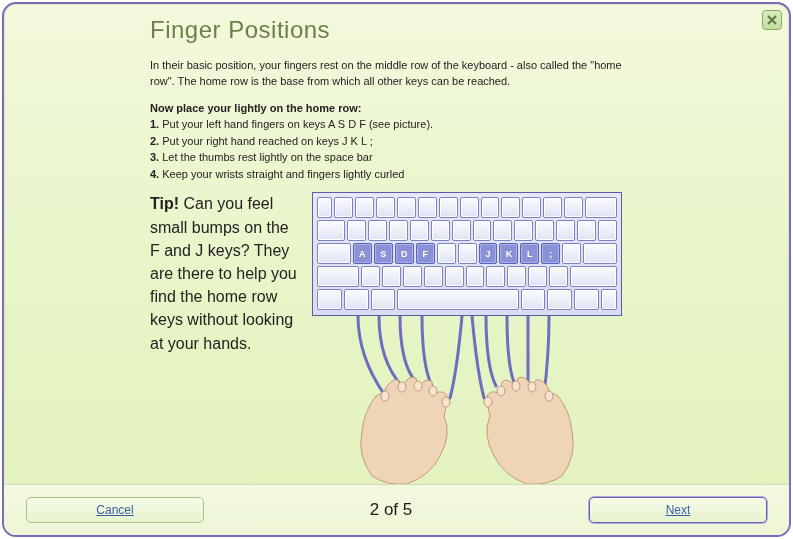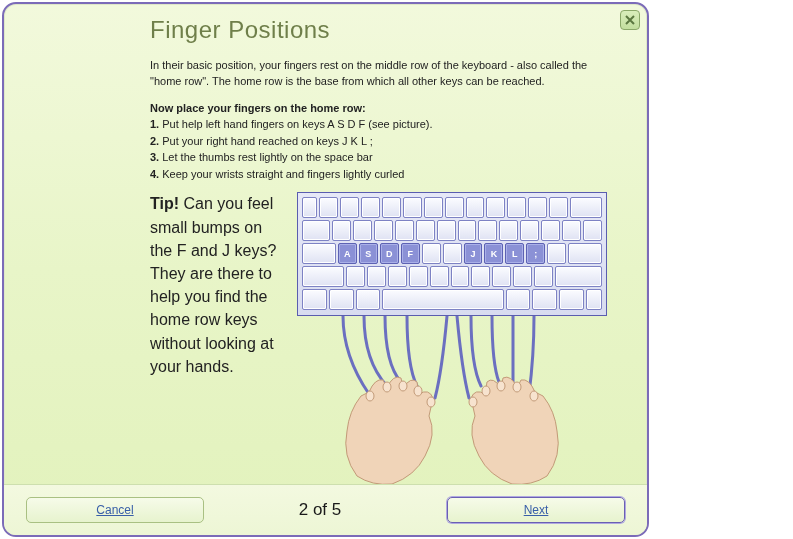--- a/index.html
+++ b/index.html
@@ -4,21 +4,21 @@
 <style>
   * { box-sizing: border-box; margin: 0; padding: 0; }
   body {
     font-family: Verdana, Arial, sans-serif;
     background: #fff;
     width: 793px;
     height: 539px;
     overflow: hidden;
   }
   .window {
-    width: 647px;
+    width: 789px;
     height: 535px;
     margin: 2px;
     border: 2px solid #7b6bb8;
     border-radius: 14px;
     background: linear-gradient(180deg, #f2f9dc 0%, #e8f5c8 50%, #e2f2bc 100%);
     position: relative;
     box-shadow: inset 0 0 0 1px #dfe8c8;
   }
   .close-btn {
     position: absolute;
@@ -132,22 +132,22 @@
       <path d="M1 1 L9 9 M9 1 L1 9" stroke="#5b7840" stroke-width="2" fill="none"></path>
     </svg>
   </div>
 
   <div class="content">
     <div class="title">Finger Positions</div>
 
     <div class="para">In their basic position, your fingers rest on the middle row of the keyboard - also called the "home row". The home row is the base from which all other keys can be reached.</div>
 
     <div class="steps">
-      <div class="bold-lead">Now place your fingers on the home row:</div>
-      <div><b>1.</b> <span>Put help left hand fingers on keys A S D F (see picture).</span></div>
+      <div class="bold-lead">Now place your lightly on the home row:</div>
+      <div><b>1.</b> <span>Put your left hand fingers on keys A S D F (see picture).</span></div>
       <div><b>2.</b> <span>Put your right hand reached on keys J K L ;</span></div>
       <div><b>3.</b> <span>Let the thumbs rest lightly on the space bar</span></div>
       <div><b>4.</b> <span>Keep your wrists straight and fingers lightly curled</span></div>
     </div>
 
     <div class="body-row">
       <div class="tip">
         <span class="tip-label">Tip!</span>
         <span>Can you feel small bumps on the F and J keys? They are there to help you find the home row keys without looking at your hands.</span>
       </div>

